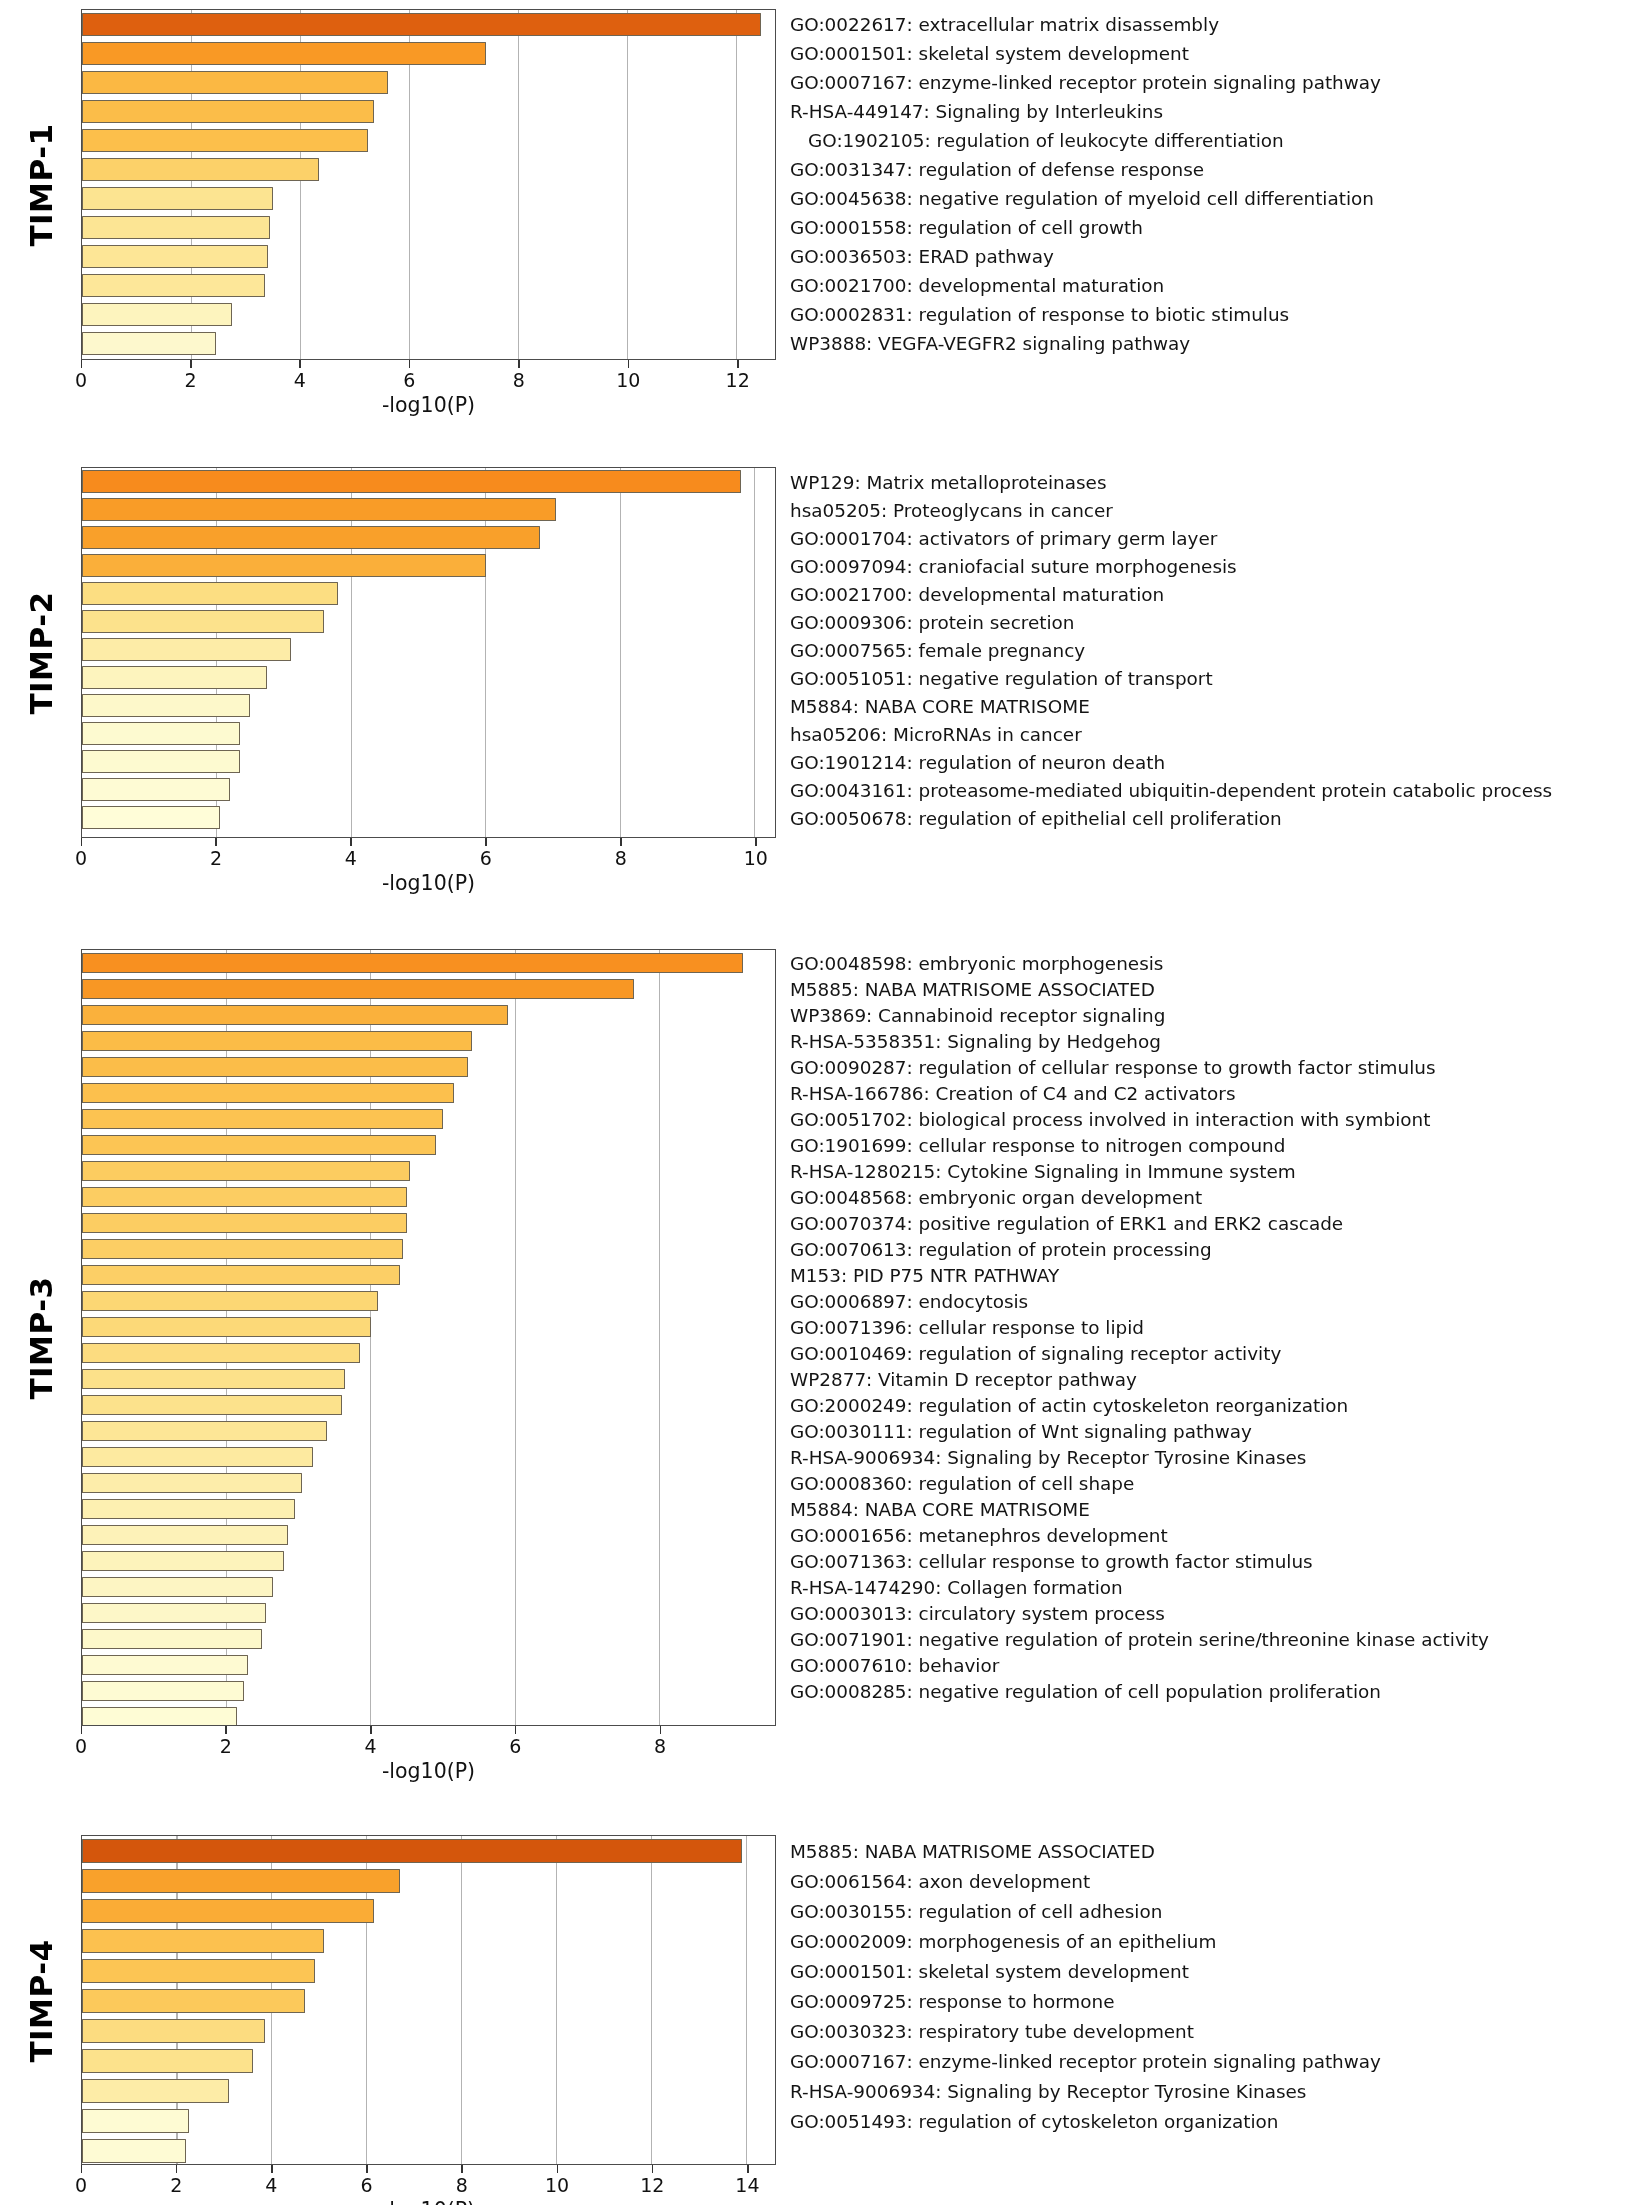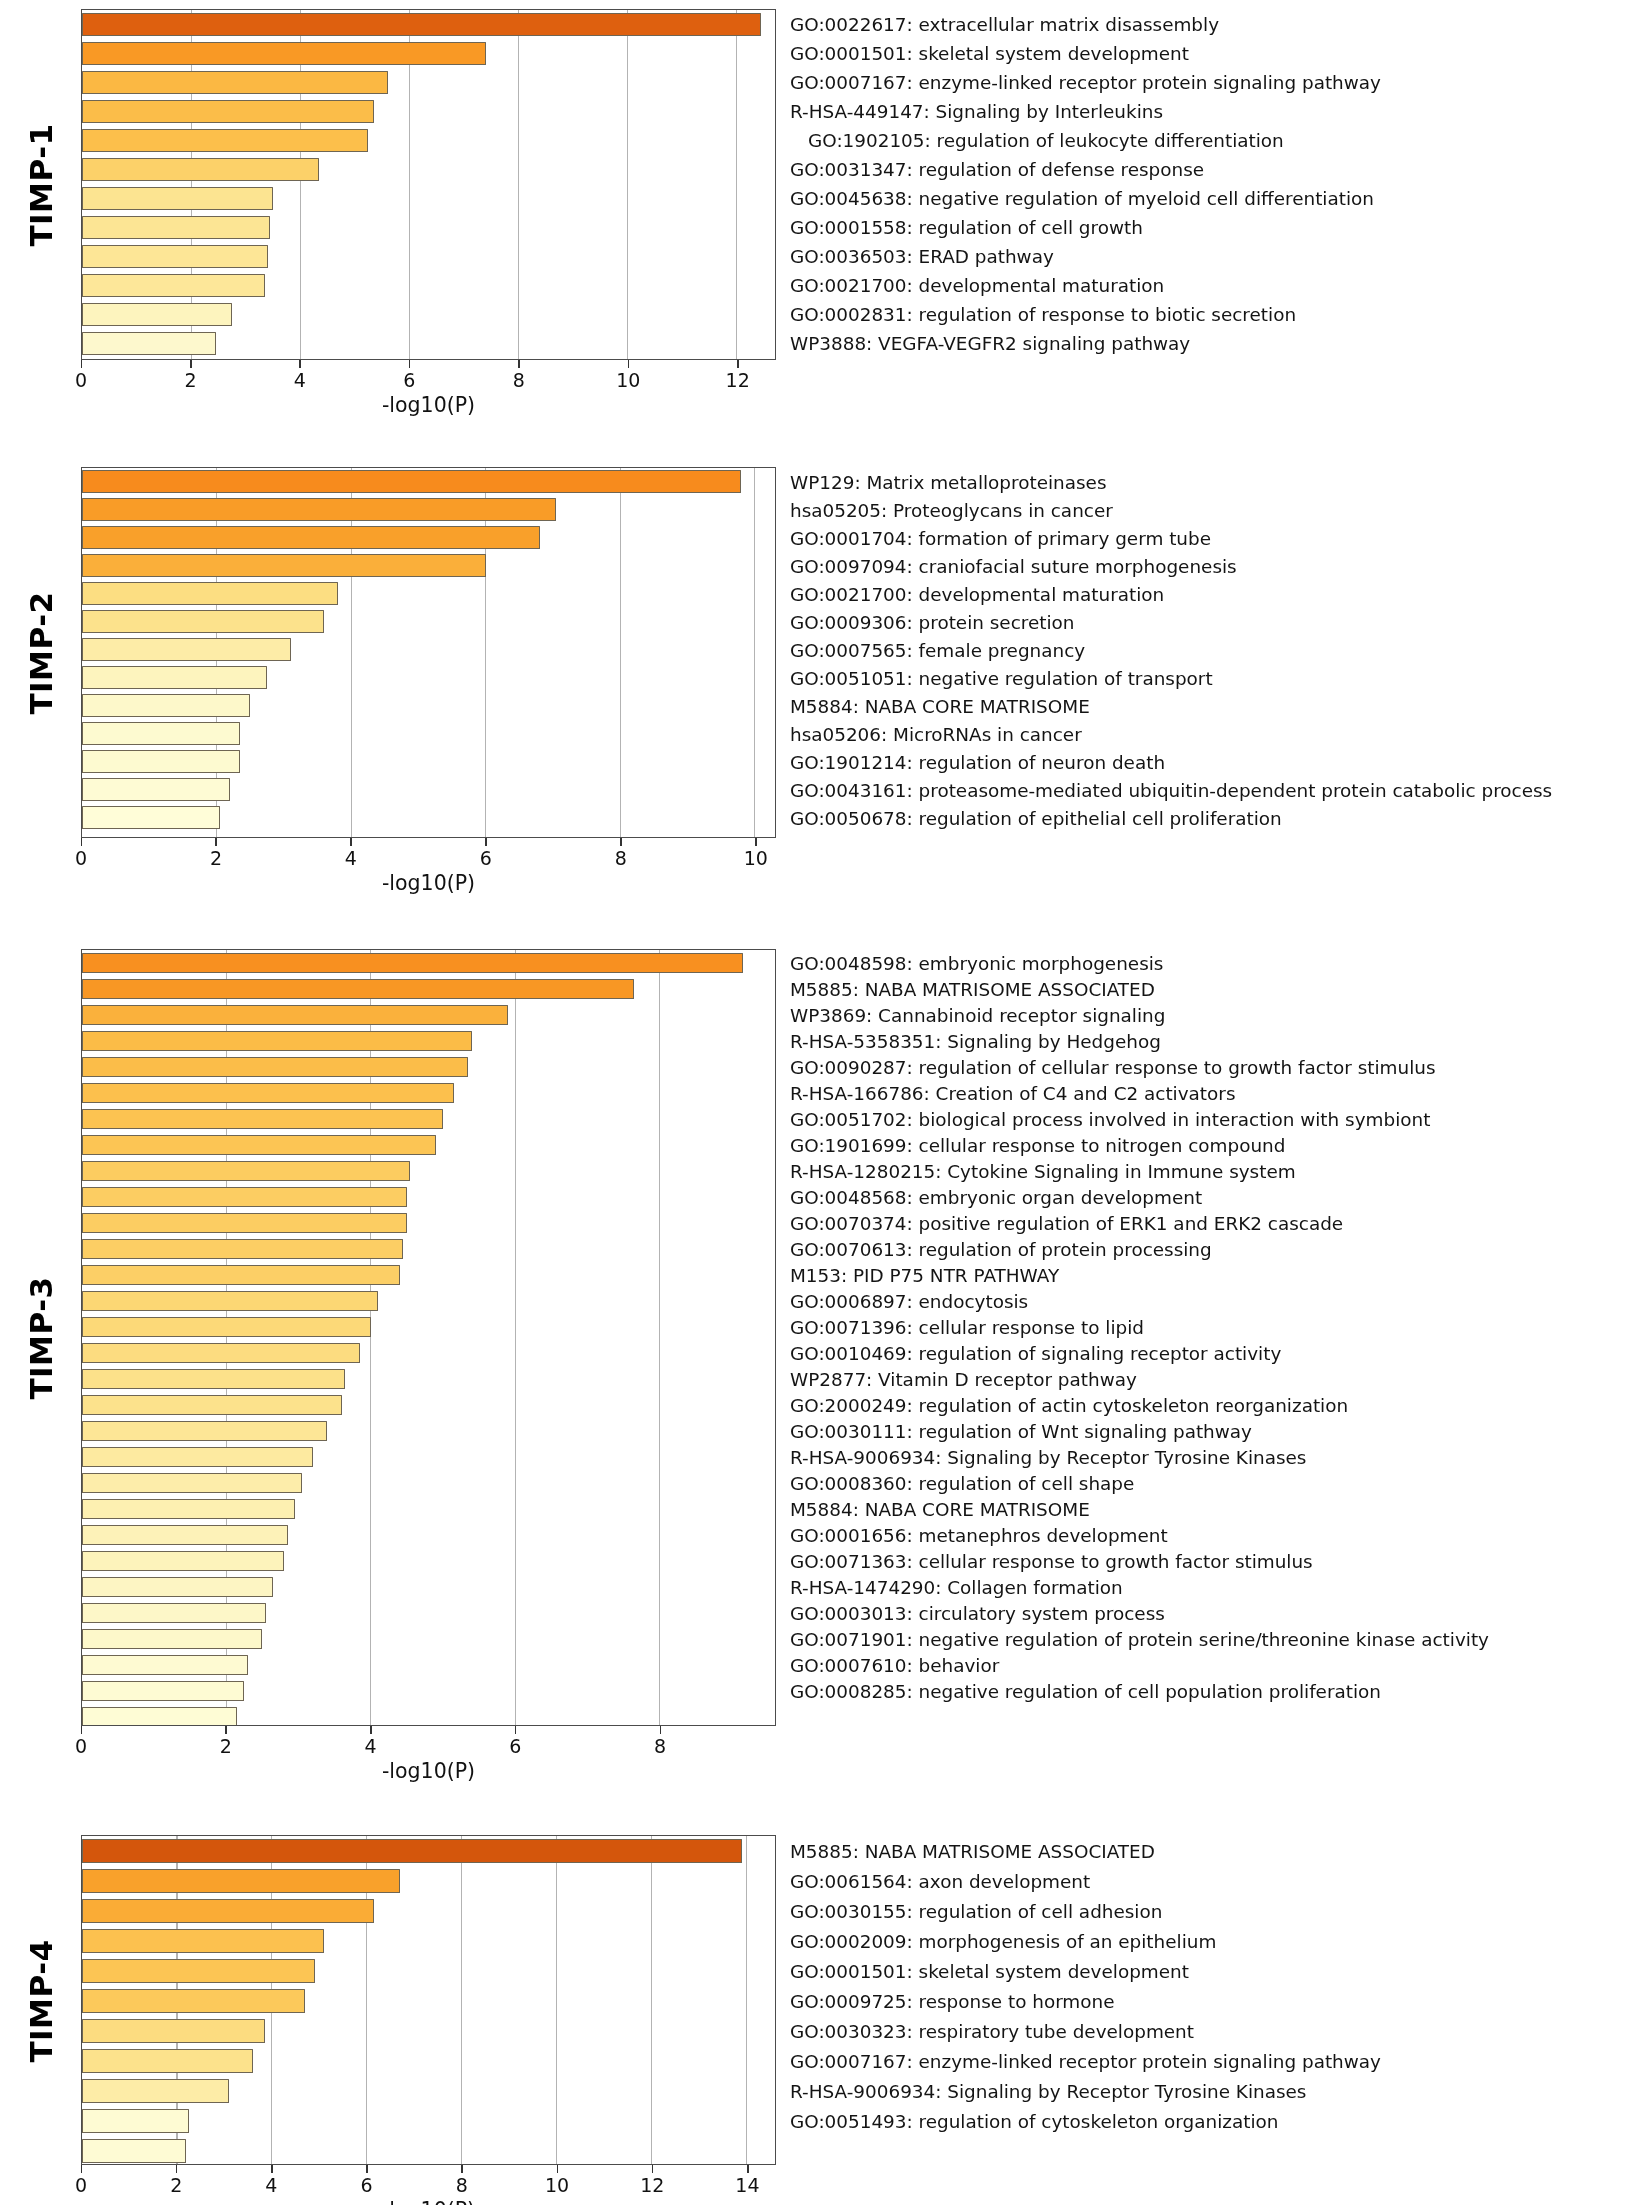--- a/index.html
+++ b/index.html
@@ -98,21 +98,21 @@
         <div class="labelrow" style="height: 29px;">GO:0022617: extracellular matrix disassembly</div>
         <div class="labelrow" style="height: 29px;">GO:0001501: skeletal system development</div>
         <div class="labelrow" style="height: 29px;">GO:0007167: enzyme-linked receptor protein signaling pathway</div>
         <div class="labelrow" style="height: 29px;">R-HSA-449147: Signaling by Interleukins</div>
         <div class="labelrow" style="height: 29px; margin-left: 18px;">GO:1902105: regulation of leukocyte differentiation</div>
         <div class="labelrow" style="height: 29px; text-align: center;">GO:0031347: regulation of defense response</div>
         <div class="labelrow" style="height: 29px;">GO:0045638: negative regulation of myeloid cell differentiation</div>
         <div class="labelrow" style="height: 29px;">GO:0001558: regulation of cell growth</div>
         <div class="labelrow" style="height: 29px;">GO:0036503: ERAD pathway</div>
         <div class="labelrow" style="height: 29px;">GO:0021700: developmental maturation</div>
-        <div class="labelrow" style="height: 29px;">GO:0002831: regulation of response to biotic secretion</div>
+        <div class="labelrow" style="height: 29px;">GO:0002831: regulation of response to biotic stimulus</div>
         <div class="labelrow" style="height: 29px;">WP3888: VEGFA-VEGFR2 signaling pathway</div>
       </div>
     </section>
   <section class="panel" style="margin-bottom:54px;">
       <div class="ycol" style="height: 372px;">
         <div class="ytitle">TIMP-2</div>
       </div>
       <div class="chartcol">
         <div class="plot" style="height: 369px;">
           <div class="gridline" style="left: calc(19.4175% - 0.5px);"></div>
@@ -172,21 +172,21 @@
           <div class="xtick" style="left: calc(77.6699% - 0.5px);"></div>
           <div class="xticklabel" style="left: 77.6699%;">8</div>
           <div class="xtick" style="left: calc(97.0874% - 0.5px);"></div>
           <div class="xticklabel" style="left: 97.0874%;">10</div>
         </div>
         <div class="xlabel">-log10(P)</div>
       </div>
       <div class="labelcol">
         <div class="labelrow" style="height: 28px;">WP129: Matrix metalloproteinases</div>
         <div class="labelrow" style="height: 28px;">hsa05205: Proteoglycans in cancer</div>
-        <div class="labelrow" style="height: 28px;">GO:0001704: formation of primary germ tube</div>
+        <div class="labelrow" style="height: 28px;">GO:0001704: activators of primary germ layer</div>
         <div class="labelrow" style="height: 28px;">GO:0097094: craniofacial suture morphogenesis</div>
         <div class="labelrow" style="height: 28px;">GO:0021700: developmental maturation</div>
         <div class="labelrow" style="height: 28px;">GO:0009306: protein secretion</div>
         <div class="labelrow" style="height: 28px;">GO:0007565: female pregnancy</div>
         <div class="labelrow" style="height: 28px;">GO:0051051: negative regulation of transport</div>
         <div class="labelrow" style="height: 28px;">M5884: NABA CORE MATRISOME</div>
         <div class="labelrow" style="height: 28px;">hsa05206: MicroRNAs in cancer</div>
         <div class="labelrow" style="height: 28px;">GO:1901214: regulation of neuron death</div>
         <div class="labelrow" style="height: 28px;">GO:0043161: proteasome-mediated ubiquitin-dependent protein catabolic process</div>
         <div class="labelrow" style="height: 28px;">GO:0050678: regulation of epithelial cell proliferation</div>

